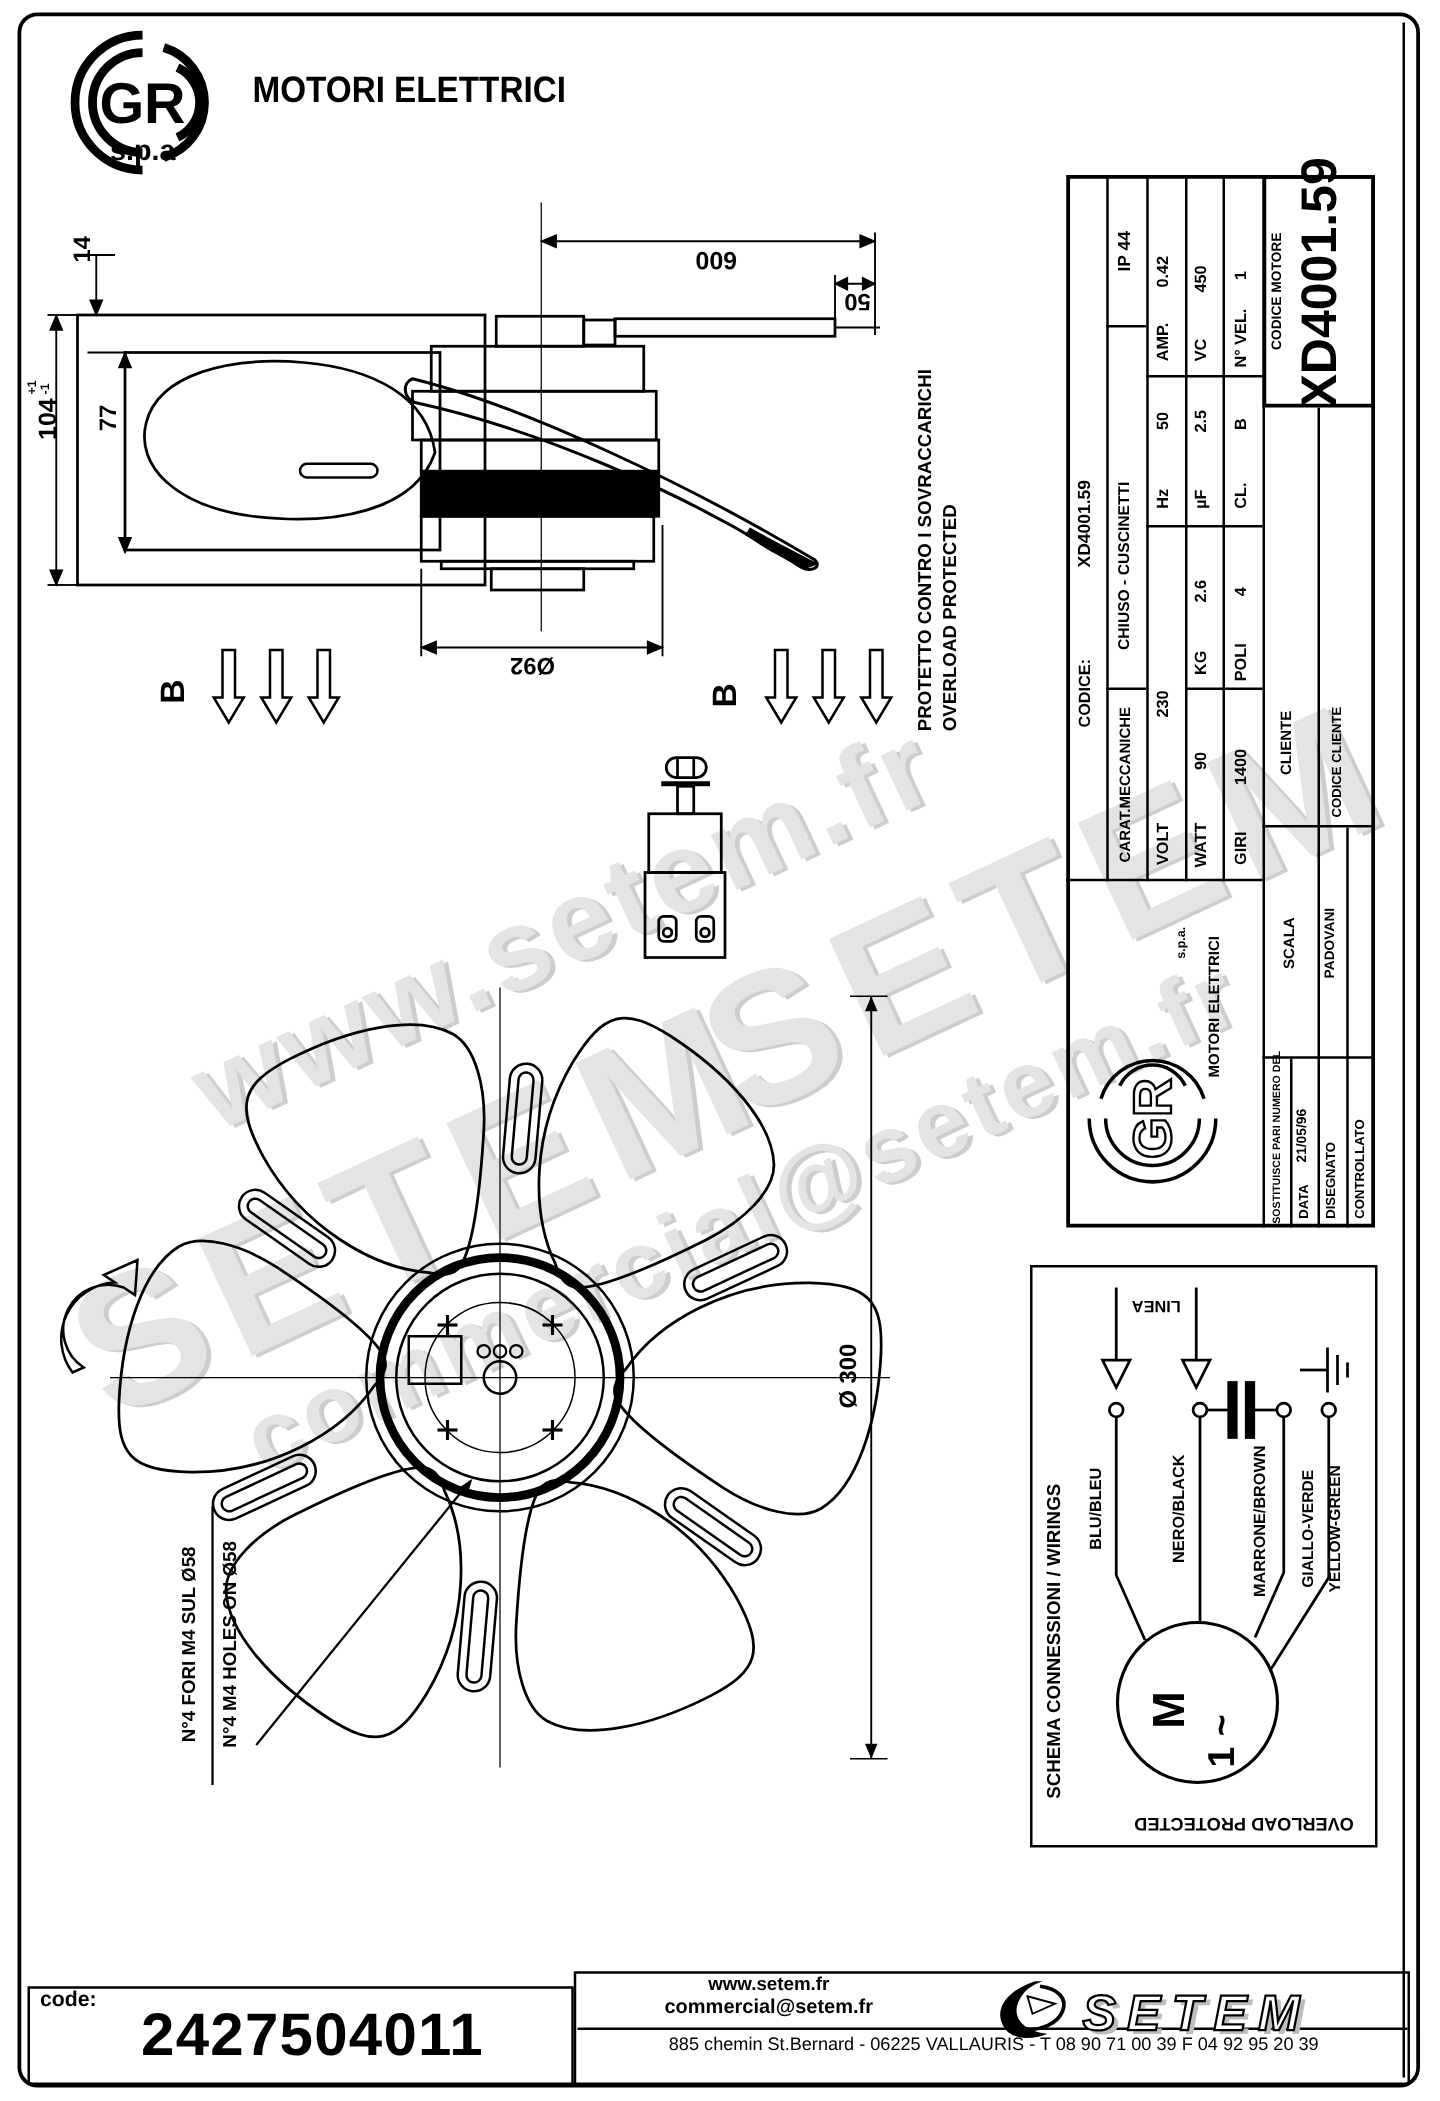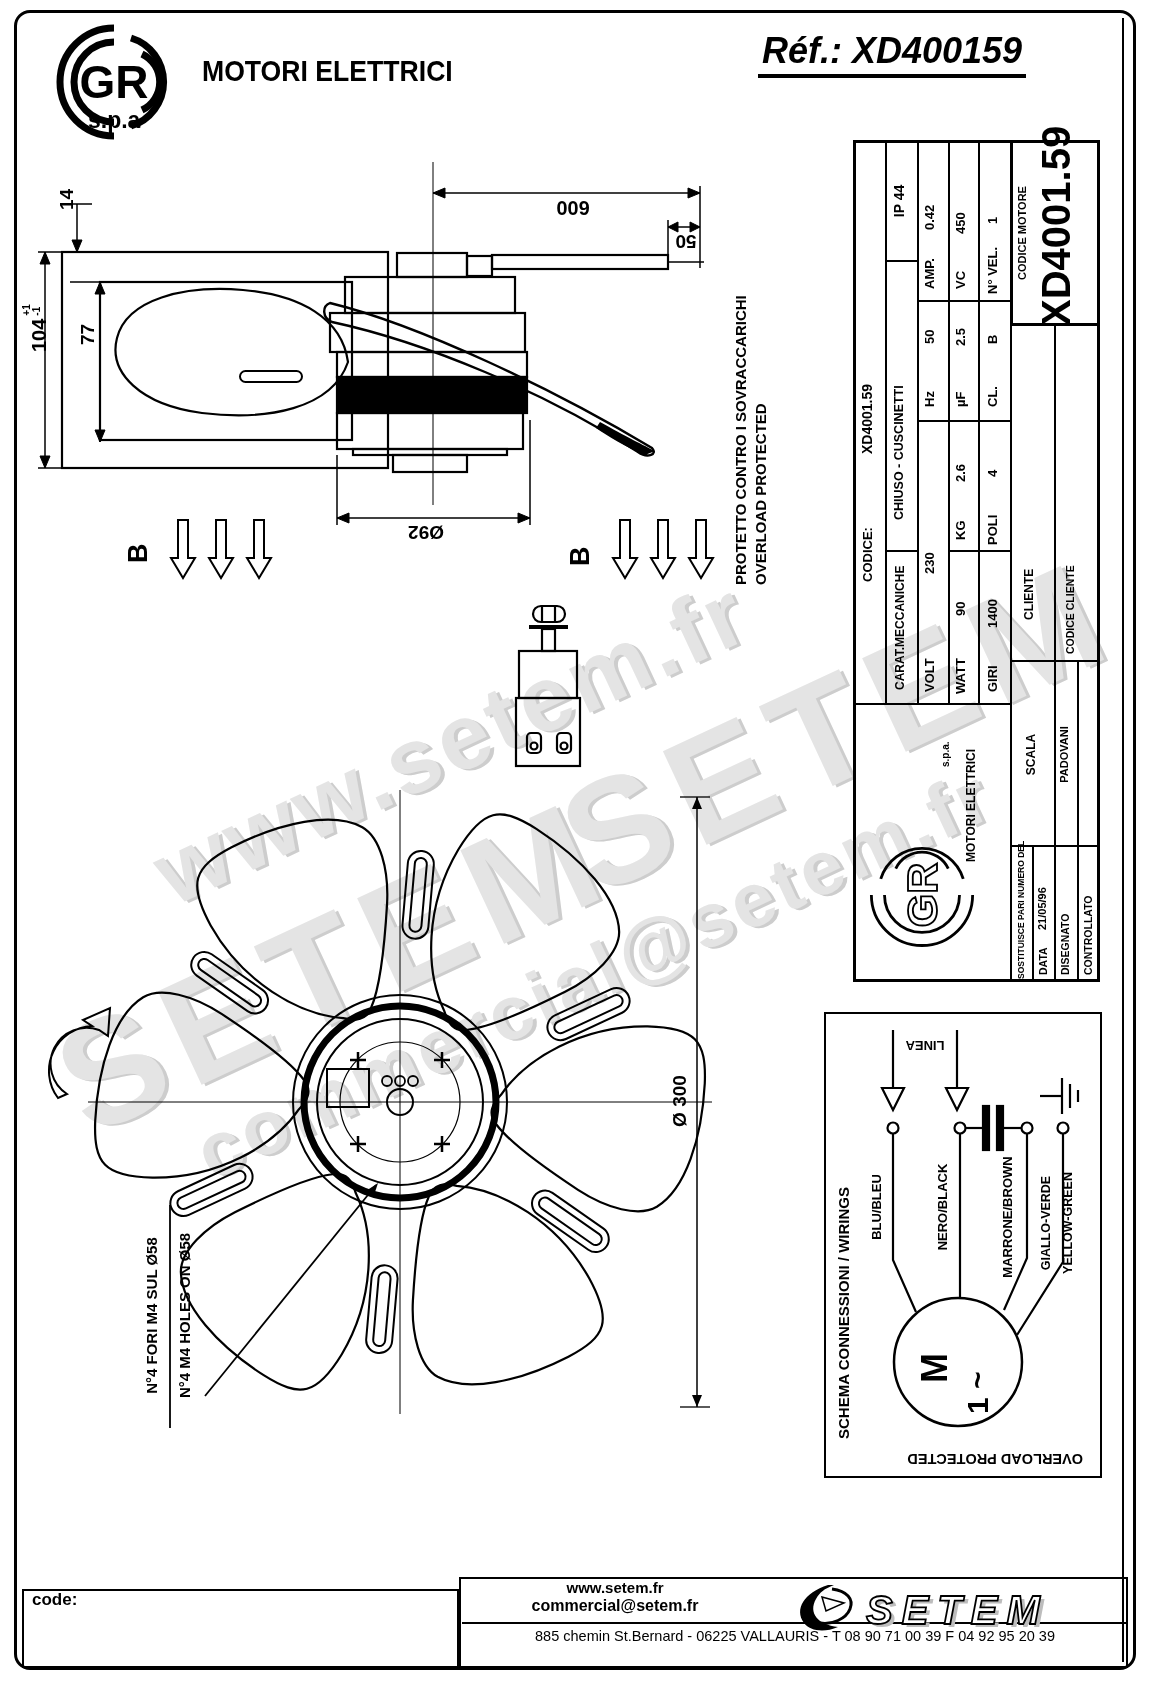--- a/index.html
+++ b/index.html
@@ -36,21 +36,20 @@
     <g fill="none" stroke="#000">
       <path d="M 78,6 A 54,54 0 1 0 78,114" stroke-width="7"></path>
       <path d="M 78,20 A 40,40 0 1 0 78,100" stroke-width="7"></path>
       <path d="M 95,16 A 46,46 0 0 1 95,104" stroke-width="7"></path>
       <path d="M 106,32 A 31,31 0 0 1 106,88" stroke-width="7"></path>
       <text x="78" y="76" font-size="46" font-weight="bold" text-anchor="middle" fill="#000" stroke="none">GR</text>
     </g>
   </svg>
   <div class="t" style="left:88px;top:108px;font-size:23px">s.p.a</div>
   <div class="t" style="left:202px;top:56px;font-size:28px;letter-spacing:0px;transform:scale(0.95,1.05);transform-origin:0 0">MOTORI ELETTRICI</div>
-  <div class="t" style="left:758px;top:32px;font-size:36px;font-style:italic;border-bottom:4px solid #000;padding:0 4px 3px 4px">Réf.: XD400159</div>
 
   <svg width="1152" height="1681" viewBox="0 0 1152 1681" style="left:0;top:0">
 
     <g fill="none" stroke="#000" stroke-width="2.2">
       <line x1="433" y1="162" x2="433" y2="505" stroke-width="1"></line>
       <rect x="62" y="252" width="326" height="216"></rect>
       <rect x="100" y="282" width="252" height="158"></rect>
       <path d="M 348,362 C 342,318 300,295 243,290 C 184,285 127,299 117,338 C 108,373 141,405 202,413 C 267,421 332,409 348,362 Z"></path>
       <rect x="240" y="371" width="62" height="11" rx="5.5" stroke-width="2"></rect>
 
@@ -340,20 +339,21 @@
   <div class="t r90 ctr" style="left:1001px;top:1292px;width:150px;font-size:13px">MARRONE/BROWN</div>
   <div class="t r90 ctr" style="left:1040px;top:1288px;width:130px;font-size:12.5px">GIALLO-VERDE</div>
   <div class="t r90 ctr" style="left:1062px;top:1288px;width:130px;font-size:12.5px">YELLOW-GREEN</div>
   <div class="t r90" style="left:916px;top:1383px;width:42px;font-size:36px">M</div>
   <div class="t r90" style="left:962px;top:1414px;width:72px;font-size:30px">1 ~</div>
   <div class="t r180 ctr" style="left:913px;top:1450px;width:170px;font-size:14.5px">OVERLOAD PROTECTED</div>
 
   <div class="bx" style="left:22px;top:1589px;width:437px;height:79px"></div>
   <div class="bx" style="left:459px;top:1577px;width:669px;height:91px"></div>
   <div class="t" style="left:32px;top:1591px;font-size:17px">code:</div>
+  <div class="t ctr" style="left:60px;top:1603px;width:380px;font-size:48px;letter-spacing:1px">2427504011</div>
   <div class="t ctr" style="left:480px;top:1580px;width:270px;font-size:15px">www.setem.fr</div>
   <div class="t ctr" style="left:470px;top:1597px;width:290px;font-size:16px">commercial@setem.fr</div>
   <div class="ln" style="left:462px;top:1622px;width:664px;height:1.5px"></div>
   <div class="t ctr" style="left:465px;top:1629px;width:660px;font-size:14.5px;font-weight:normal">885 chemin St.Bernard  -  06225 VALLAURIS  -  T 08 90 71 00 39   F 04 92 95 20 39</div>
   <svg width="330" height="58" viewBox="0 0 330 58" style="left:792px;top:1581px">
     <g>
       <path d="M 36,4 C 12,12 2,28 12,42 C 18,50 32,52 46,46 C 26,44 16,32 24,18 C 28,11 32,8 42,4 Z" fill="#000"></path>
       <path d="M 40,8 C 55,10 62,18 58,28 C 54,38 40,44 28,42" fill="none" stroke="#000" stroke-width="3"></path>
       <path d="M 30,16 L 52,22 L 34,30 Z" fill="#fff" stroke="#000" stroke-width="1.5"></path>
     </g>

